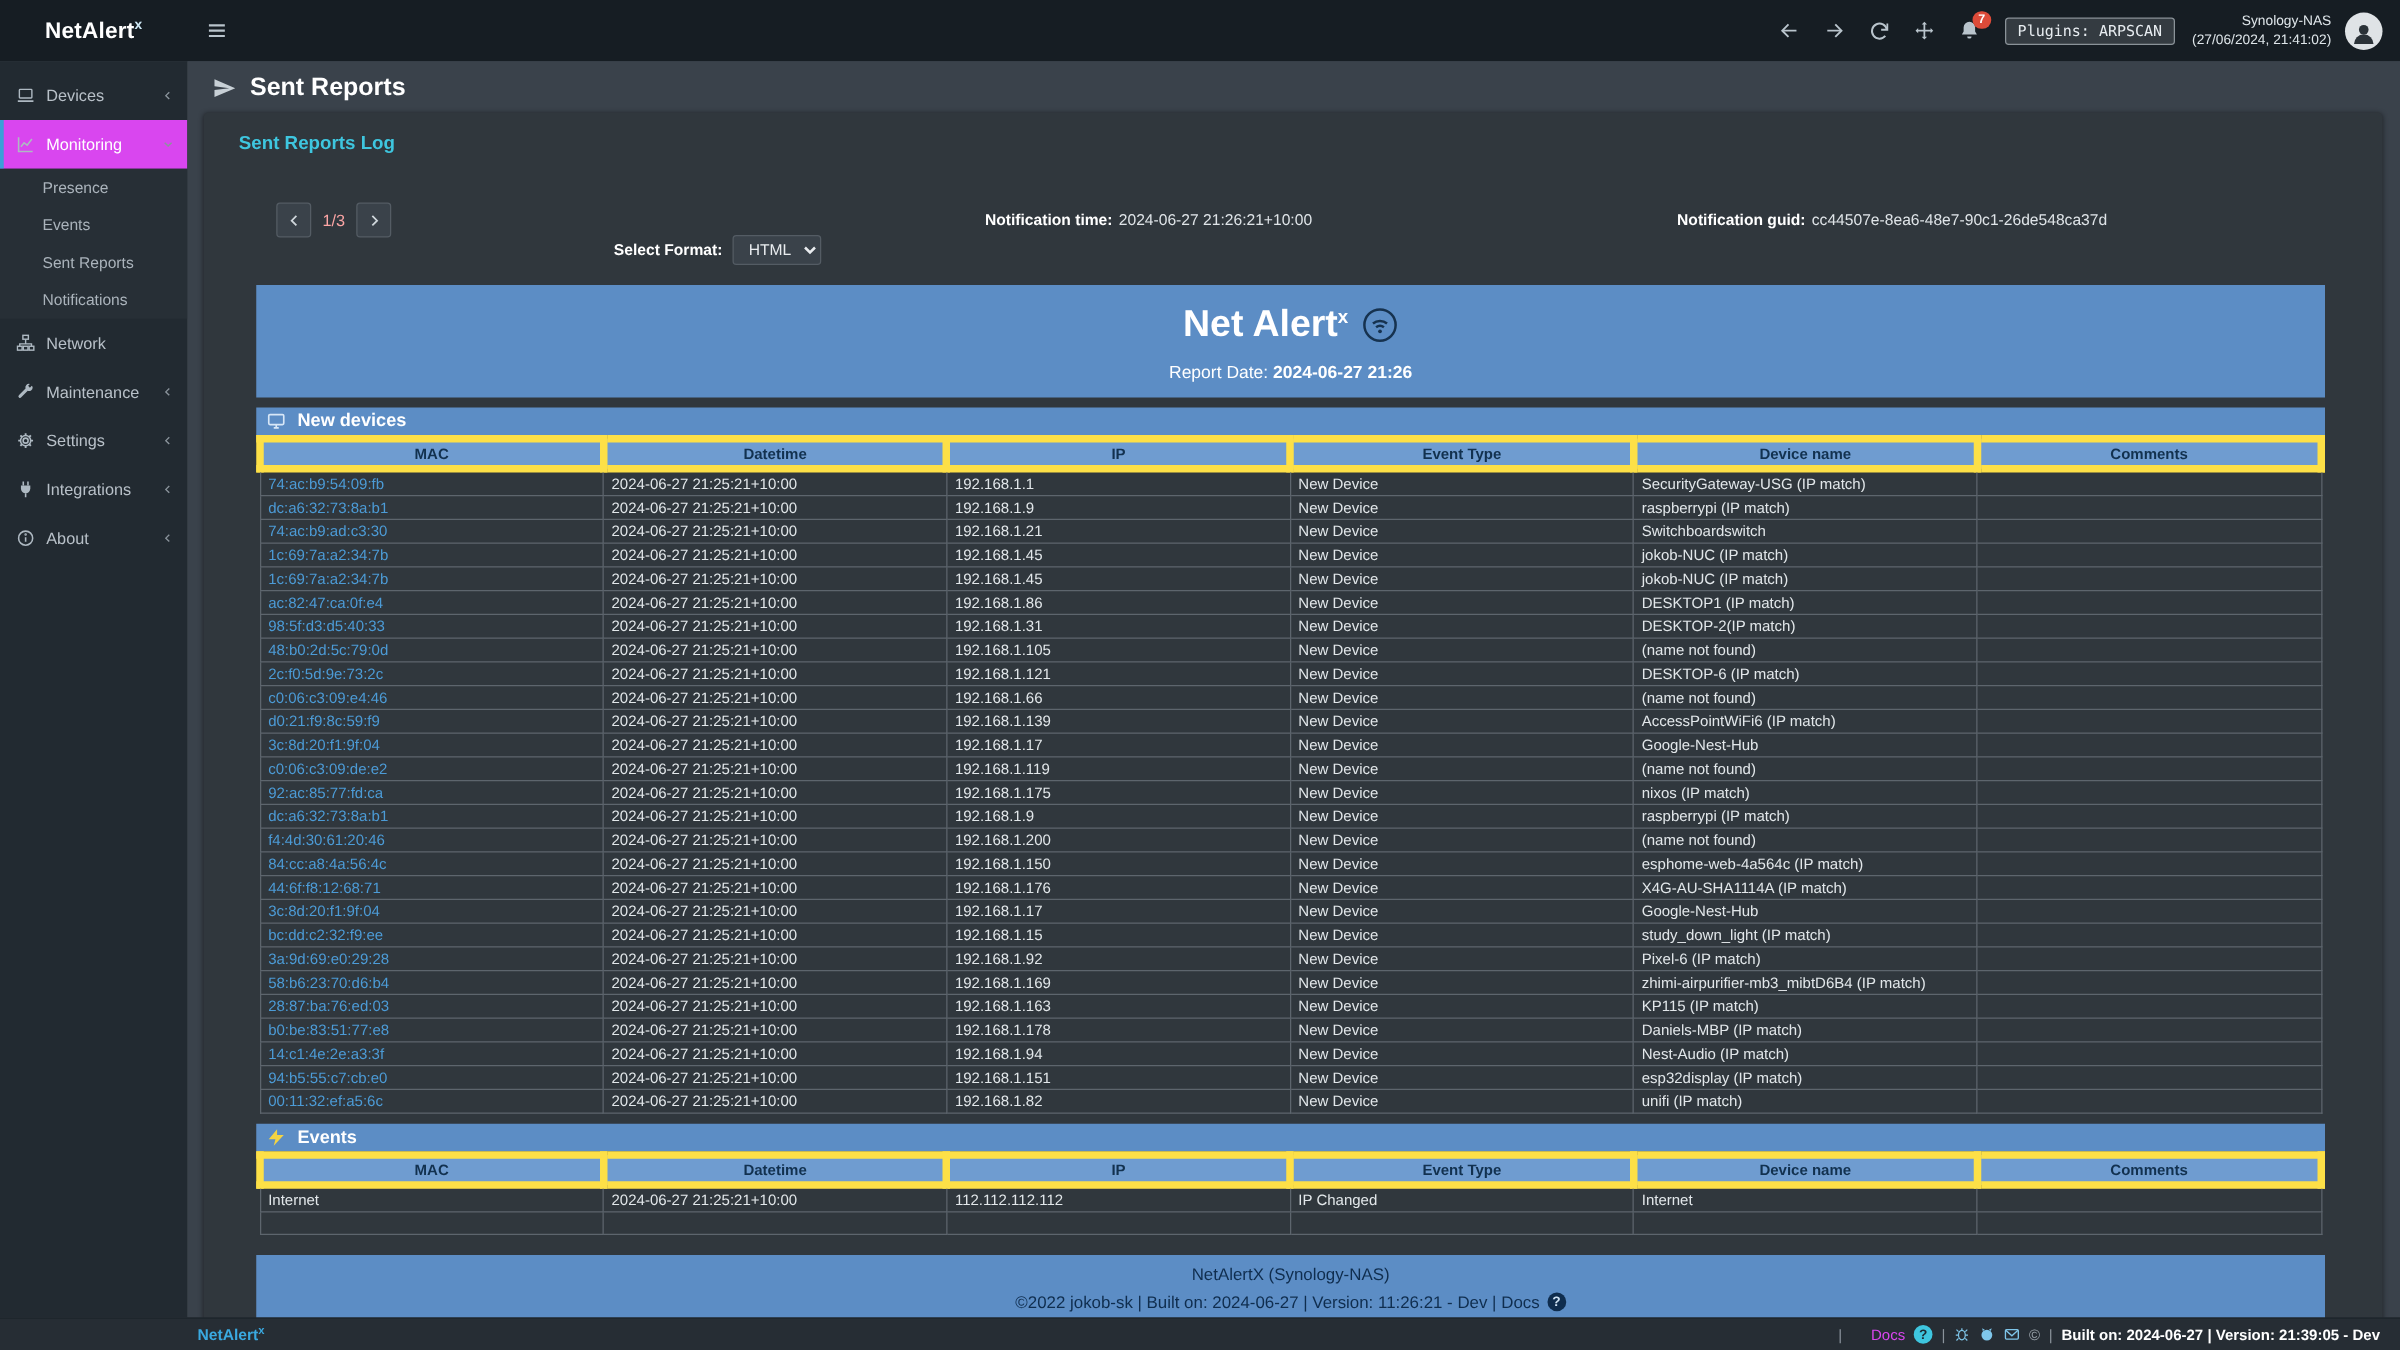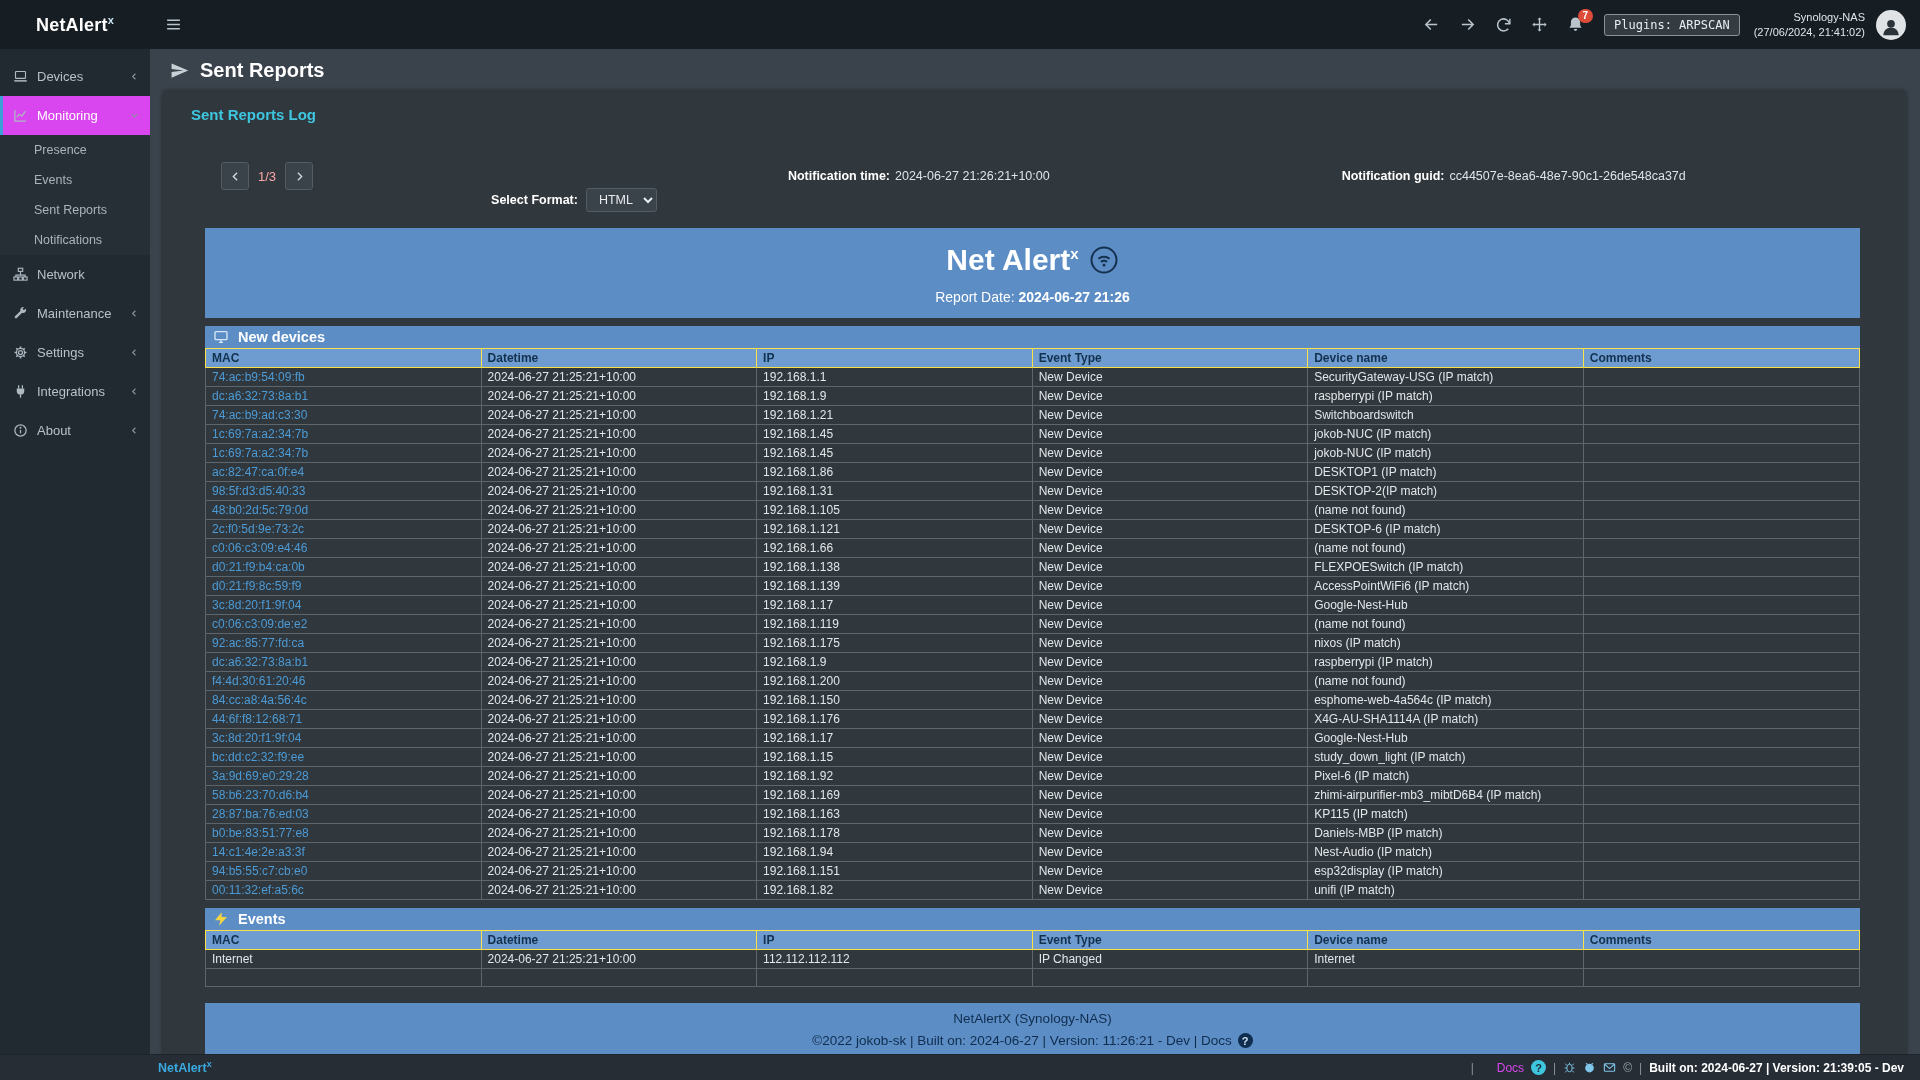--- a/index.html
+++ b/index.html
@@ -171,23 +171,23 @@
   .section-bar .ico svg { width:16px; height:16px; }
 
   table.report-table {
     width:100%;
     border-collapse:collapse;
     table-layout:fixed;
     font-size:12px;
   }
   table.report-table th {
     background:#6f9cd0; color:#12314f;
-    text-align:left; font-weight:bold;
+    text-align:center; font-weight:bold;
     padding:2px 6px;
-    border:1px solid #fde047;
+    border:6px solid #fde047;
   }
   table.report-table td {
     padding:2px 6px;
     border:1px solid #5d656d;
     color:#e2e7ea;
     height:18px;
     white-space:nowrap; overflow:hidden;
   }
   a.mac-link { color:#4c9bd6; text-decoration:none; cursor:pointer; }
 
@@ -587,28 +587,20 @@
                 <td>New Device</td>
                 <td>DESKTOP-6 (IP match)</td>
                 <td></td>
               </tr>
               <tr>
                 <td><a class="mac-link">c0:06:c3:09:e4:46</a></td>
                 <td>2024-06-27 21:25:21+10:00</td>
                 <td>192.168.1.66</td>
                 <td>New Device</td>
                 <td>(name not found)</td>
-                <td></td>
-              </tr>
-              <tr>
-                <td><a class="mac-link">d0:21:f9:b4:ca:0b</a></td>
-                <td>2024-06-27 21:25:21+10:00</td>
-                <td>192.168.1.138</td>
-                <td>New Device</td>
-                <td>FLEXPOESwitch (IP match)</td>
                 <td></td>
               </tr>
               <tr>
                 <td><a class="mac-link">d0:21:f9:8c:59:f9</a></td>
                 <td>2024-06-27 21:25:21+10:00</td>
                 <td>192.168.1.139</td>
                 <td>New Device</td>
                 <td>AccessPointWiFi6 (IP match)</td>
                 <td></td>
               </tr>

